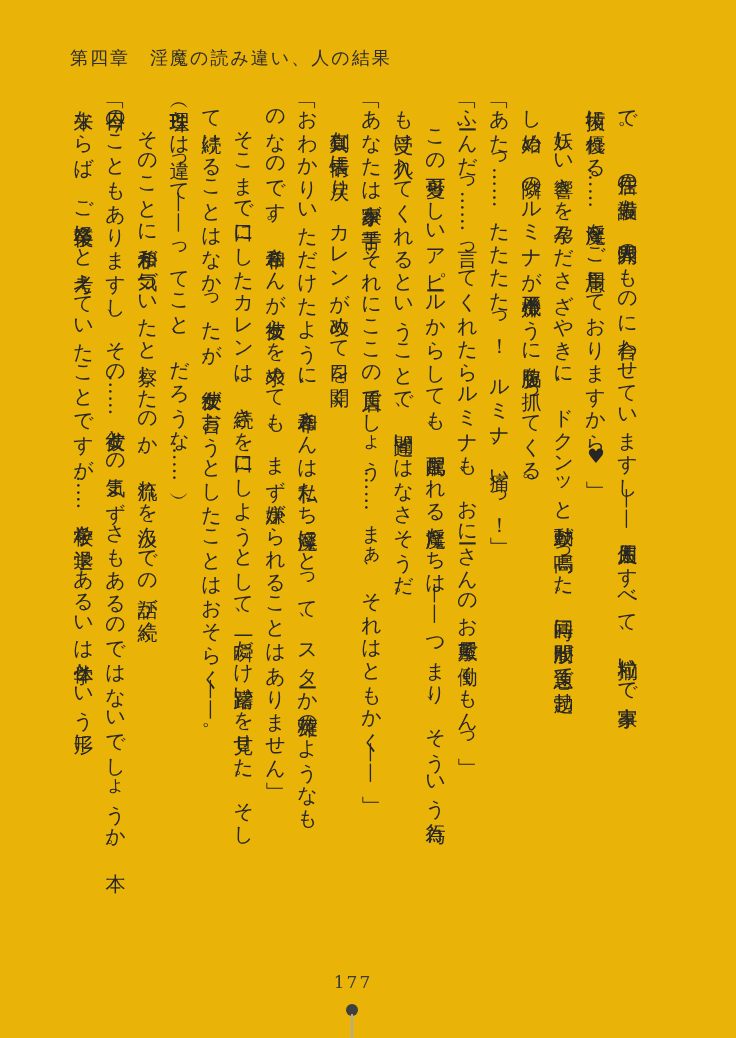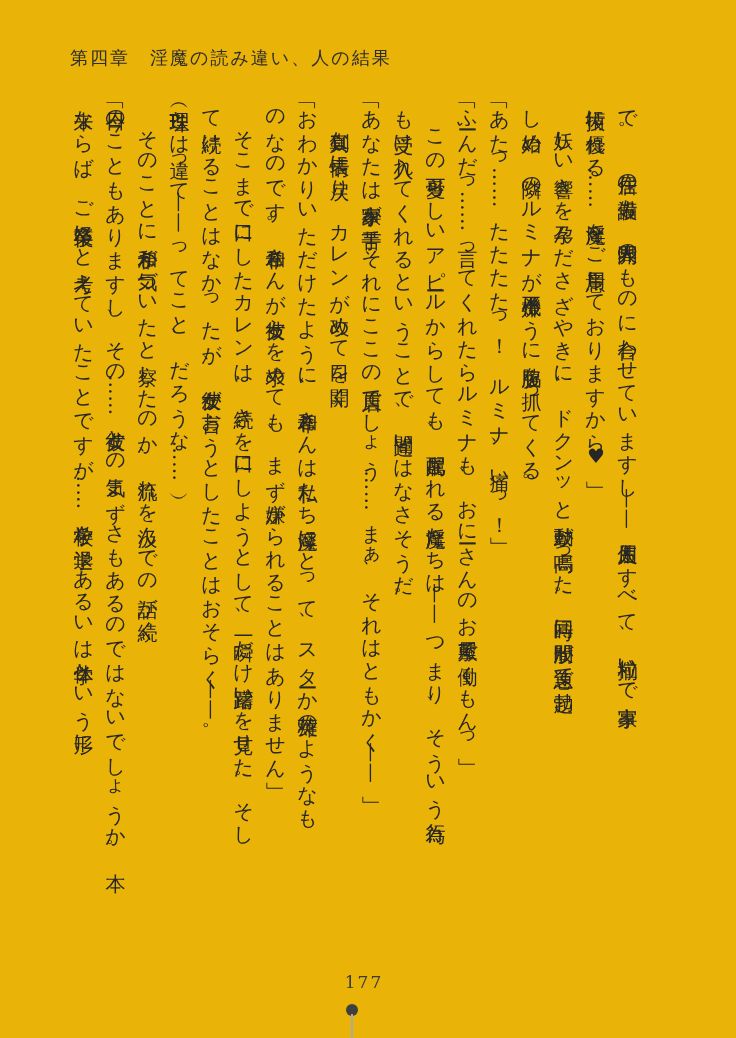--- a/index.html
+++ b/index.html
@@ -41,21 +41,20 @@
   }
   .page-number {
     position: absolute;
     top: 972px;
     left: 0;
     width: 706px;
     text-align: center;
     font-size: 17px;
     letter-spacing: 2px;
     color: #3a3a3a;
-    padding-left: 11px;
   }
   .footer-dot {
     position: absolute;
     left: 346px;
     top: 1004px;
     width: 12px;
     height: 12px;
     border-radius: 50%;
     background: #3f3f3f;
   }

